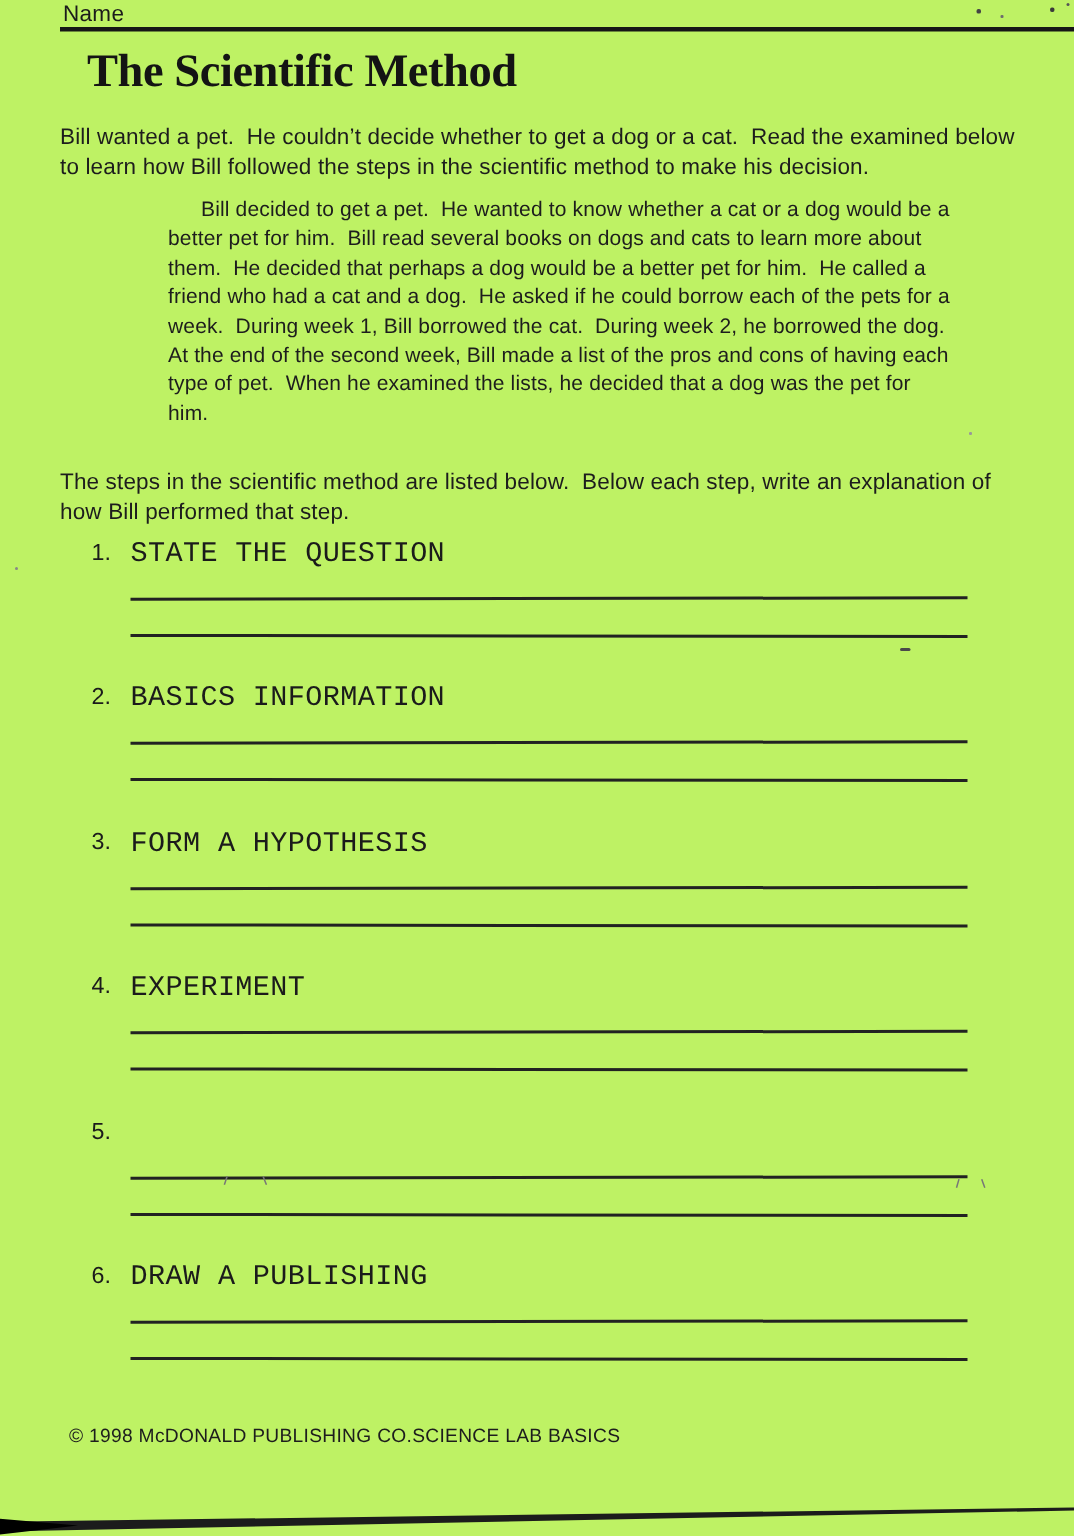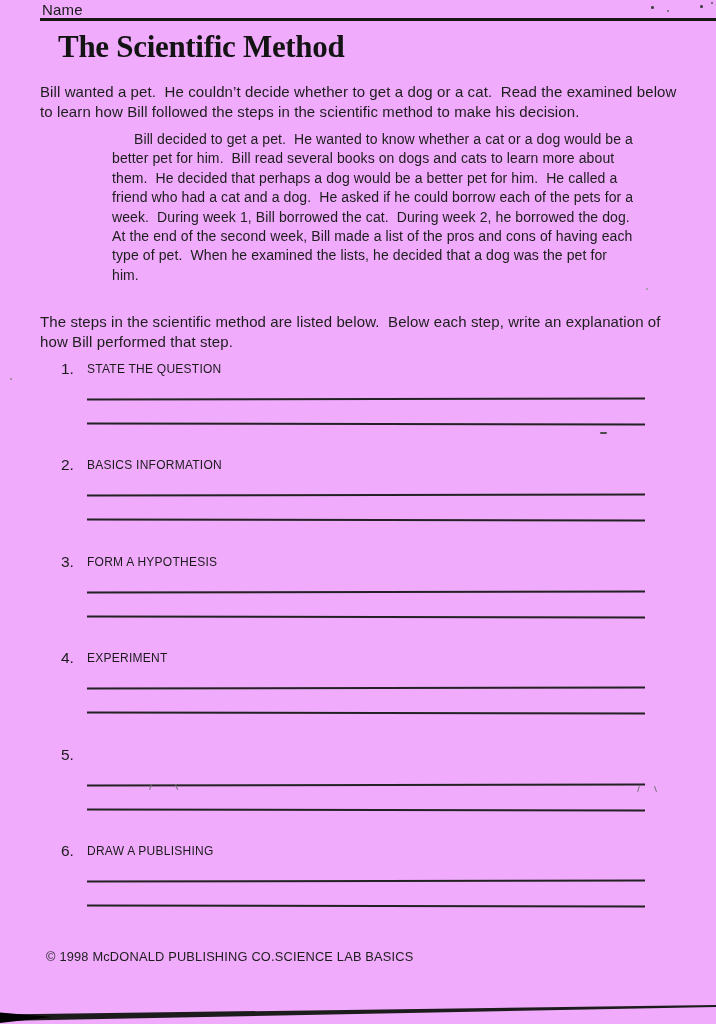--- a/index.html
+++ b/index.html
@@ -11,21 +11,21 @@
     height: 1024px;
     background: #f4f4f2;
     font-family: "Liberation Sans", sans-serif;
     color: #1b1b1b;
     overflow: hidden;
   }
   .page {
     position: relative;
     width: 716px;
     height: 1024px;
-    background: #f0abfc;
+    background: #bef264;
     overflow: hidden;
   }
   
   .name-label {
     position: absolute;
     left: 42px;
     top: 1px;
     font-size: 15px;
     line-height: 17px;
     letter-spacing: 0.2px;
@@ -96,24 +96,25 @@
     left: 21px;
     top: 0;
     font-size: 15.5px;
     line-height: 18px;
     white-space: pre;
   }
   .step-label {
     position: absolute;
     left: 47px;
     top: 0;
-    font-size: 12px;
+    font-size: 19px;
     line-height: 18px;
     letter-spacing: 0.25px;
     white-space: pre;
+    font-family: Liberation Mono, monospace;
   }
   .answer-line {
     position: absolute;
     left: 47px;
     width: 558px;
     height: 0;
     border-top: 2px solid #222222;
   }
   .answer-line.l1 { top: 38px; transform: rotate(-0.1deg); }
   .answer-line.l2 { top: 63px; transform: rotate(0.08deg); }

